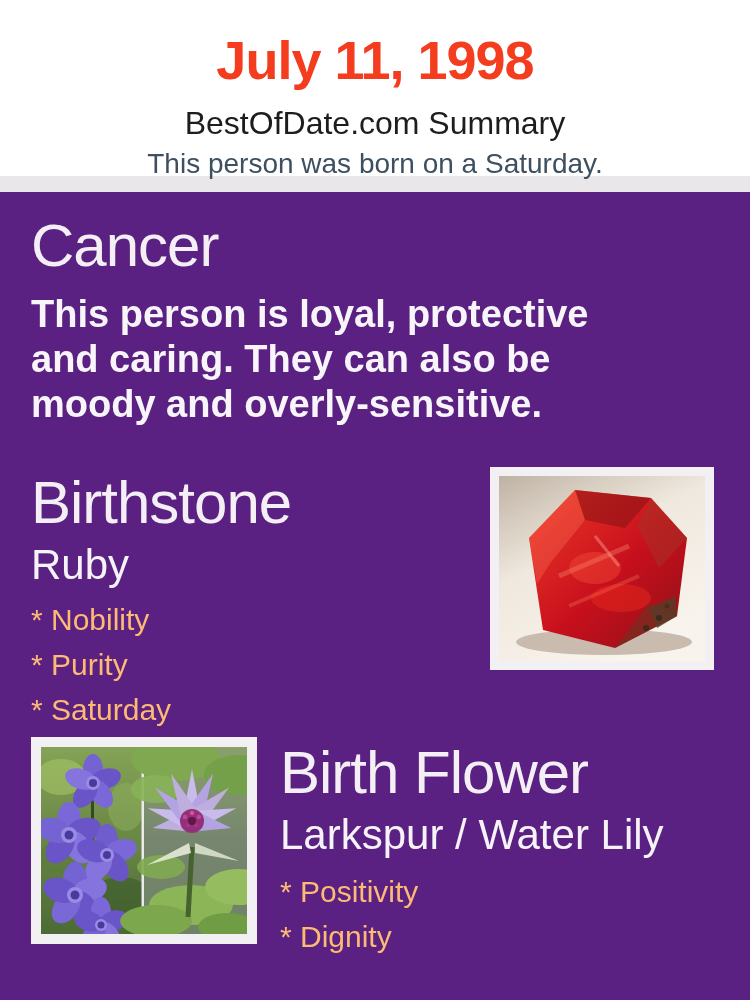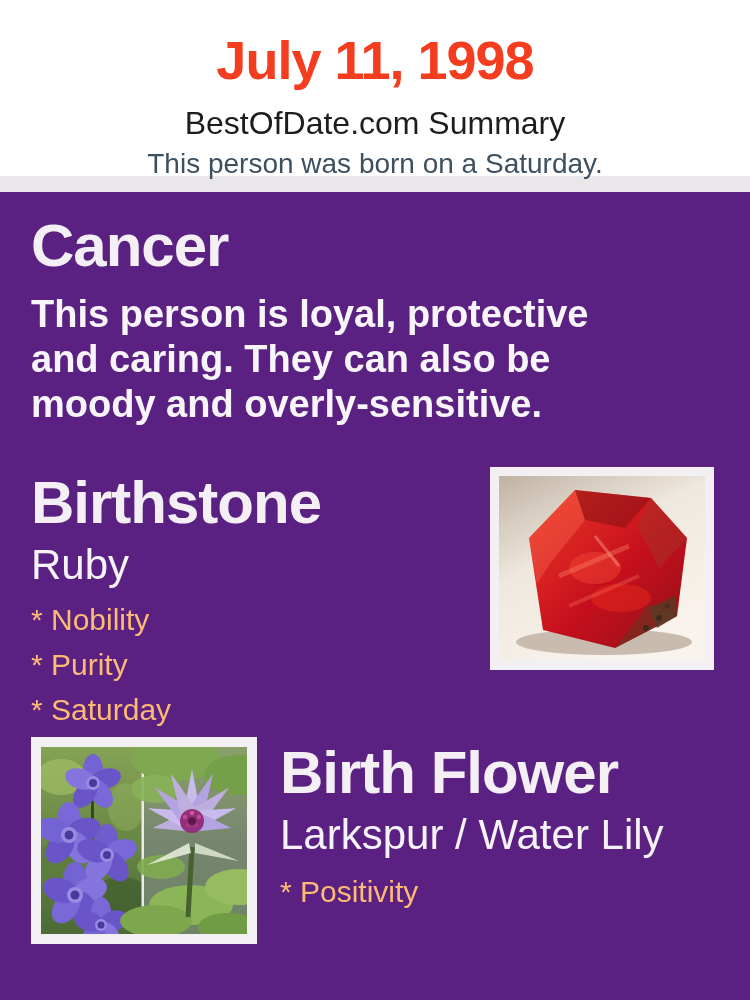--- a/index.html
+++ b/index.html
@@ -9,21 +9,21 @@
   }
   .header{height:176px;text-align:center;padding-top:18px;box-sizing:border-box;}
   .date-title{margin:12px;color:#f43c1f;font-size:54px;font-weight:700;line-height:60px;letter-spacing:-1px;}
   .site-summary{color:#1d1d20;font-size:32px;line-height:42px;margin-top:2px;font-weight:400;}
   .weekday-note{color:#3e5060;font-size:28px;line-height:36px;margin-top:2px;}
   .divider-strip{height:16px;background:#e9e7ea;}
   .panel{
     background:#5b2182;height:808px;box-sizing:border-box;
     padding:18px 36px 0 31px;color:#f4f0f5;overflow:hidden;
   }
-  .panel h2{margin:0;font-size:60px;font-weight:700;line-height:72px;letter-spacing:-1px;color:#f3eff4;}
+  .panel h2{margin:0;font-size:60px;font-weight:400;line-height:72px;letter-spacing:-1px;color:#f3eff4;}
   .zodiac-desc{margin:10px 0 0;width:604px;font-size:38px;line-height:45px;font-weight:700;color:#f8f5fa;}
   .row{display:flex;align-items:flex-start;}
   .section-birthstone{justify-content:space-between;margin-top:40px;}
   .item-name{font-size:42px;line-height:52px;color:#f6f3f8;}
   .traits{margin-top:6px;}
   .trait{font-size:30px;line-height:45px;color:#fdba74;}
   figure.photo{margin:0;background:#f2f0f2;font-size:0;line-height:0;}
   .ruby-frame{padding:9px;}
   .flower-frame{padding:10px;margin-left:5px;}
   .section-flower{margin-top:5px;}
@@ -191,17 +191,18 @@
           <circle cx="-4" cy="4" r="2.2" fill="#a63784"></circle>
           <circle r="4" fill="#5e1747"></circle>
         </g>
       </svg>
     </figure>
     <div class="flower-col">
       <h2>Birth Flower</h2>
       <div class="item-name">Larkspur / Water Lily</div>
       <div class="traits">
         <div class="trait">* Positivity</div>
+        <div class="trait">* Dignity</div>
       </div>
     </div>
   </section>
 
 </div>
 
 </body></html>

